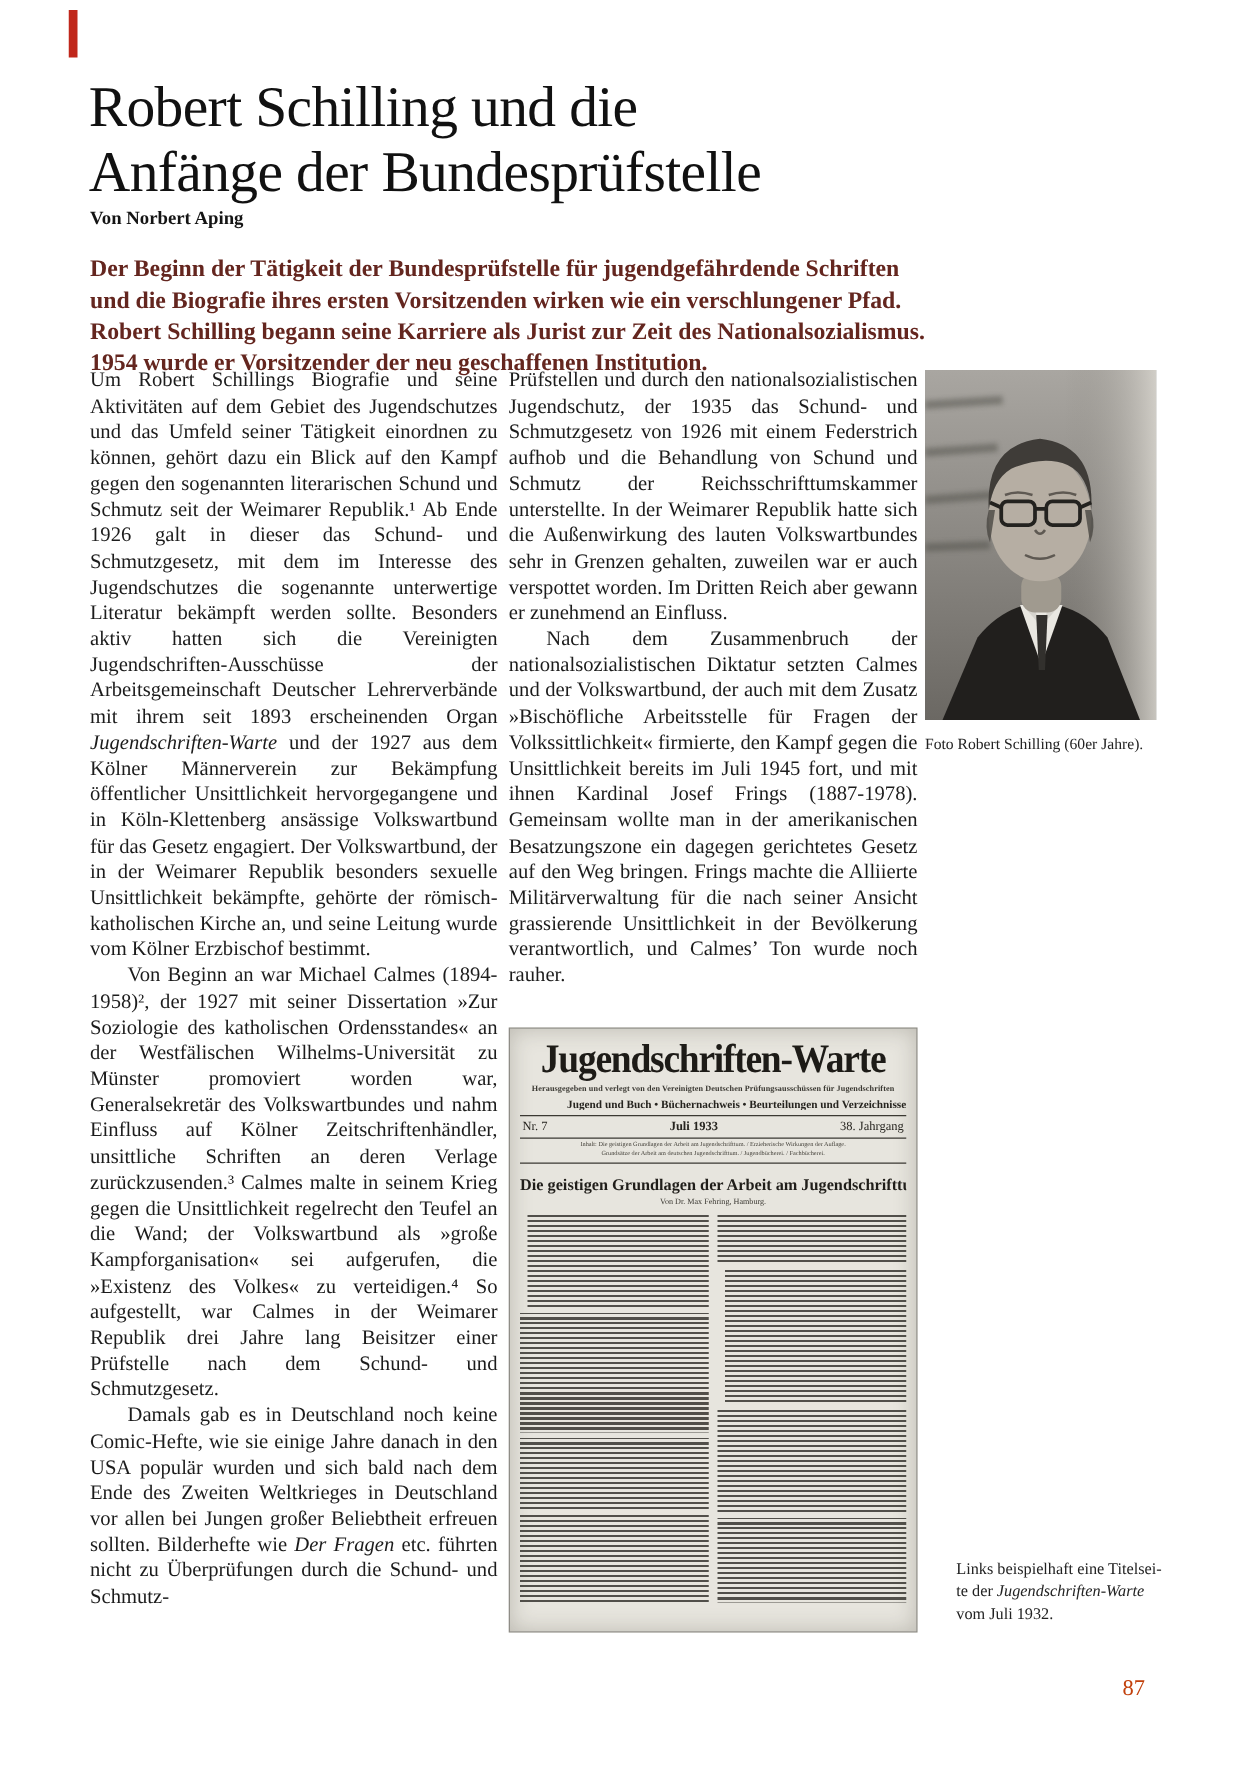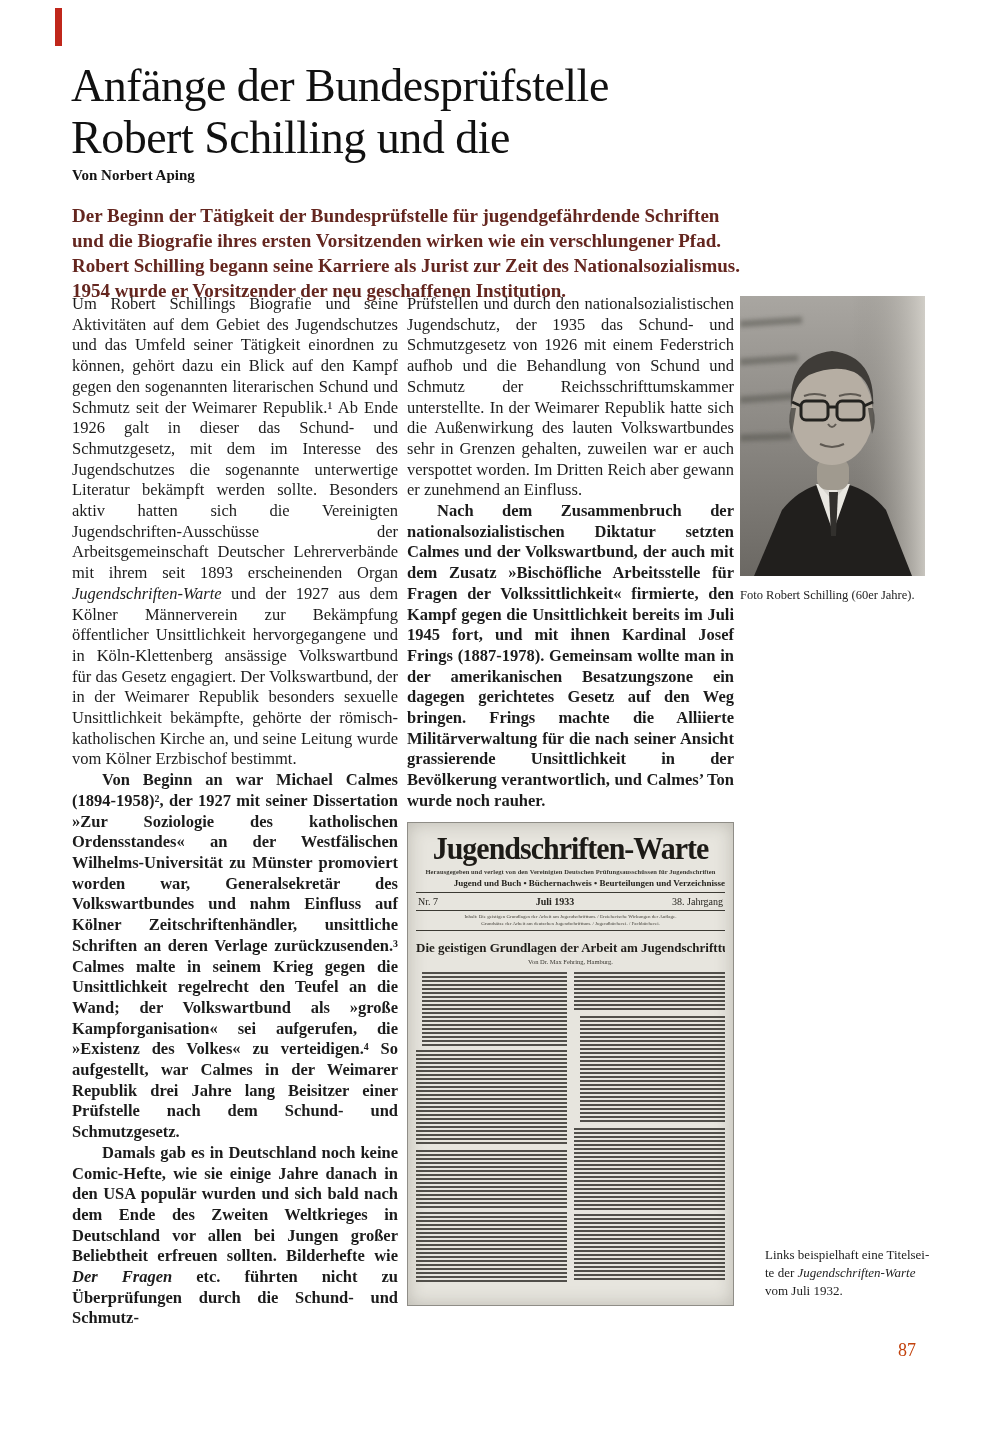--- a/index.html
+++ b/index.html
@@ -12,21 +12,21 @@
   .title .tl{display:block;}
 
   .byline{position:absolute;left:72px;top:167px;font-size:15px;font-weight:bold;color:#141414;}
 
   .standfirst{position:absolute;left:72px;top:203px;width:668px;font-size:19px;line-height:25px;font-weight:bold;color:var(--accent,#64261f);}
 
   .col{position:absolute;top:294px;font-size:16.5px;line-height:20.7px;text-align:justify;color:#1c1c1c;hyphens:auto;-webkit-hyphens:auto;}
   .col-left{left:72px;width:326px;}
   .col-right{left:407px;width:327px;}
   .col p{margin:0;}
-  .col p.indent{text-indent:30px;font-weight:bold;}
+  .col p.indent{text-indent:30px;}
 
   .photo{position:absolute;left:740px;top:296px;width:185px;height:280px;margin:0;overflow:hidden;background:#8d8a85;}
   .photo-caption{position:absolute;left:740px;top:588px;width:230px;font-size:12.5px;color:#222;white-space:nowrap;}
 
   .newspaper{position:absolute;left:407px;top:822px;width:327px;height:484px;background:#e7e5de;border:1px solid #8f8d87;box-sizing:border-box;box-shadow:inset 0 0 18px rgba(60,55,45,0.25);padding:8px 8px 10px 8px;color:#2e2c28;}
   .np-masthead{text-align:center;font-size:30px;line-height:34px;font-weight:bold;letter-spacing:-1px;color:#1d1b17;transform:scaleY(1.08);white-space:nowrap;overflow:hidden;}
   .np-publisher{text-align:center;font-size:6.5px;font-weight:bold;letter-spacing:0.1px;margin-top:3px;white-space:nowrap;overflow:hidden;color:#3a3832;}
   .np-subtitle{text-align:right;font-size:9px;font-weight:bold;margin-top:3px;white-space:nowrap;overflow:hidden;color:#26241f;}
   .np-rule{border-top:1.5px solid #3b3933;margin-top:4px;}
   .np-issue-row{display:flex;justify-content:space-between;align-items:baseline;font-size:10px;padding:3px 2px;border-bottom:1px solid #3b3933;color:#26241f;}
@@ -45,22 +45,22 @@
   i{font-style:italic;}
 </style>
 </head>
 <body>
 
 <div class="page">
 
   <div class="edge-marker"></div>
 
   <h1 class="title">
+    <span class="tl">Robert Schilling und die</span>
     <span class="tl">Anfänge der Bundesprüfstelle</span>
-    <span class="tl">Robert Schilling und die</span>
   </h1>
 
   <div class="byline">Von Norbert Aping</div>
 
   <div class="standfirst">Der Beginn der Tätigkeit der Bundesprüfstelle für jugendgefährdende Schriften und die Biografie ihres ersten Vorsitzenden wirken wie ein verschlungener Pfad. Robert Schilling begann seine Karriere als Jurist zur Zeit des Nationalsozialismus. 1954 wurde er Vorsitzender der neu geschaffenen Institution.</div>
 
   <div class="col col-left" lang="de">
       <p><span>Um Robert Schillings Biografie und seine Aktivitäten auf dem Gebiet des Jugendschutzes und das Umfeld seiner Tätigkeit einordnen zu können, gehört dazu ein Blick auf den Kampf gegen den sogenannten literarischen Schund und Schmutz seit der Weimarer Republik.¹ Ab Ende 1926 galt in dieser das Schund- und Schmutzgesetz, mit dem im Interesse des Jugendschutzes die sogenannte unterwertige Literatur bekämpft werden sollte. Besonders aktiv hatten sich die Vereinigten Jugendschriften-Ausschüsse der Arbeitsgemeinschaft Deutscher Lehrerverbände mit ihrem seit 1893 erscheinenden Organ </span><i>Jugendschriften-Warte</i><span> und der 1927 aus dem Kölner Männerverein zur Bekämpfung öffentlicher Unsittlichkeit hervorgegangene und in Köln-Klettenberg ansässige Volkswartbund für das Gesetz engagiert. Der Volkswartbund, der in der Weimarer Republik besonders sexuelle Unsittlichkeit bekämpfte, gehörte der römisch-katholischen Kirche an, und seine Leitung wurde vom Kölner Erzbischof bestimmt.</span></p>
       <p class="indent"><span>Von Beginn an war Michael Calmes (1894-1958)², der 1927 mit seiner Dissertation »Zur Soziologie des katholischen Ordensstandes« an der Westfälischen Wilhelms-Universität zu Münster promoviert worden war, Generalsekretär des Volkswartbundes und nahm Einfluss auf Kölner Zeitschriftenhändler, unsittliche Schriften an deren Verlage zurückzusenden.³ Calmes malte in seinem Krieg gegen die Unsittlichkeit regelrecht den Teufel an die Wand; der Volkswartbund als »große Kampforganisation« sei aufgerufen, die »Existenz des Volkes« zu verteidigen.⁴ So aufgestellt, war Calmes in der Weimarer Republik drei Jahre lang Beisitzer einer Prüfstelle nach dem Schund- und Schmutzgesetz.</span></p>
       <p class="indent"><span>Damals gab es in Deutschland noch keine Comic-Hefte, wie sie einige Jahre danach in den USA populär wurden und sich bald nach dem Ende des Zweiten Weltkrieges in Deutschland vor allen bei Jungen großer Beliebtheit erfreuen sollten. Bilderhefte wie </span><i>Der Fragen</i><span> etc. führten nicht zu Überprüfungen durch die Schund- und Schmutz-</span></p>

